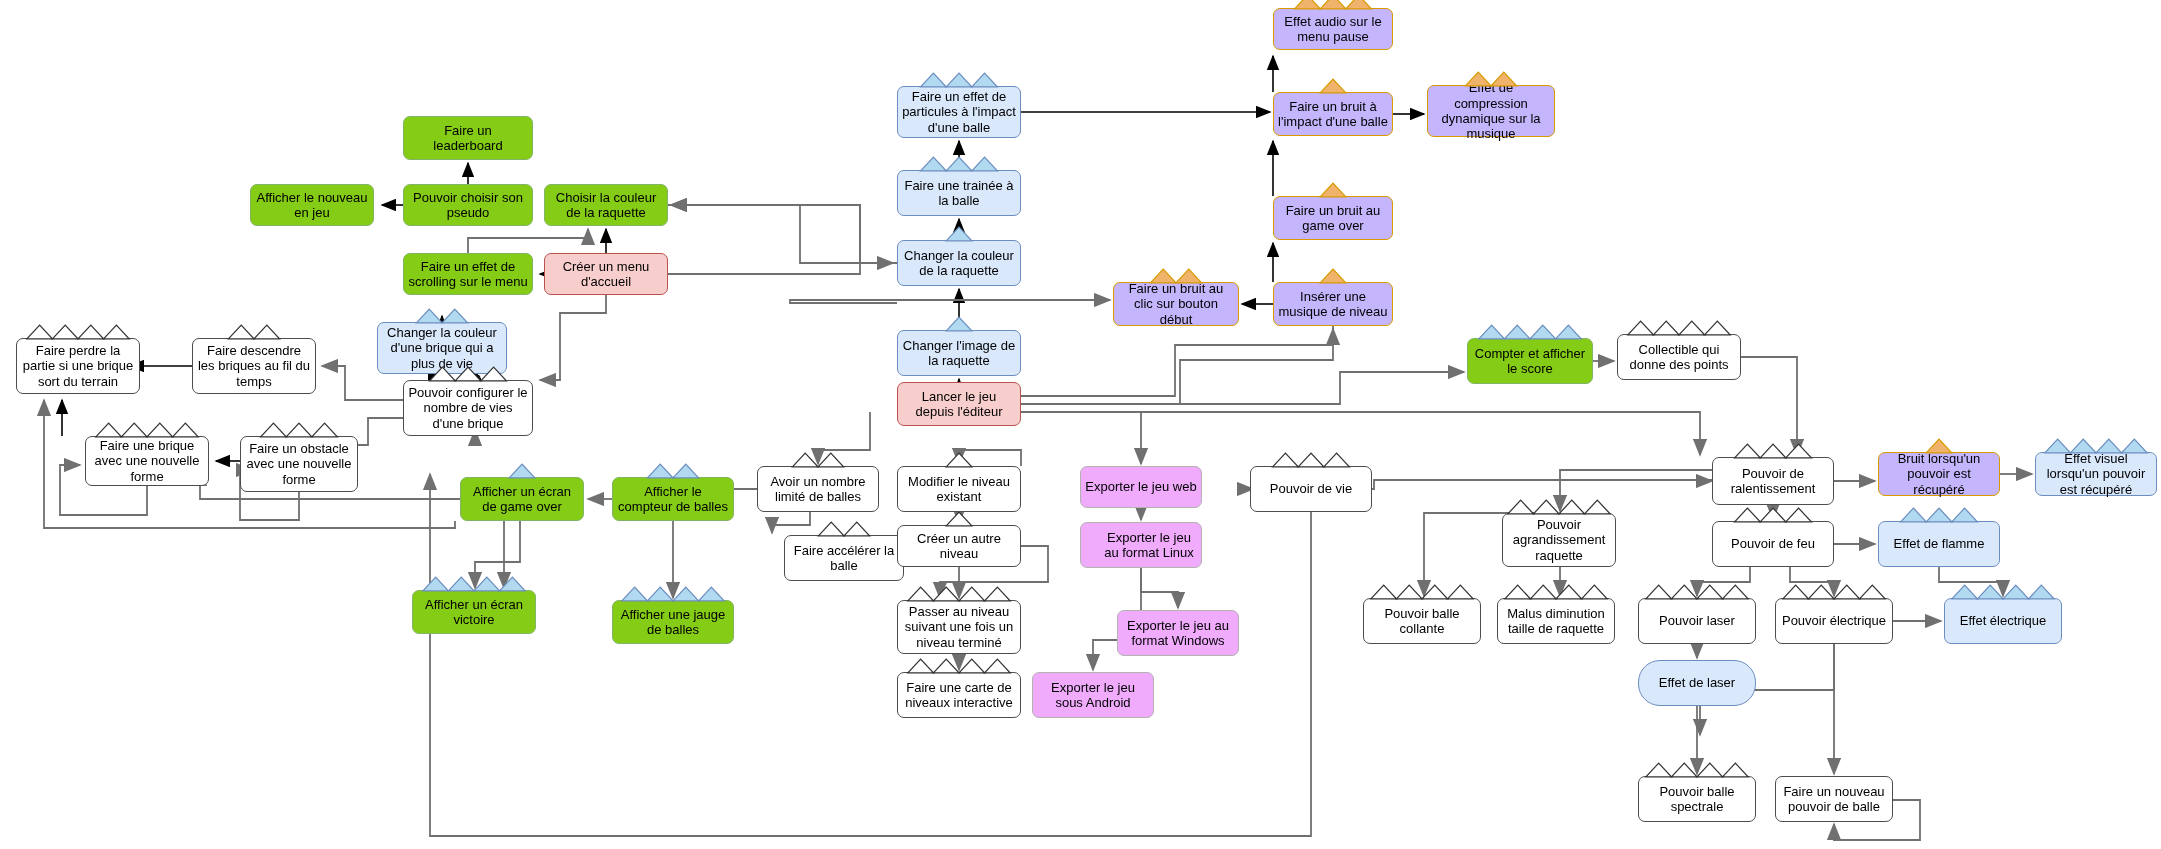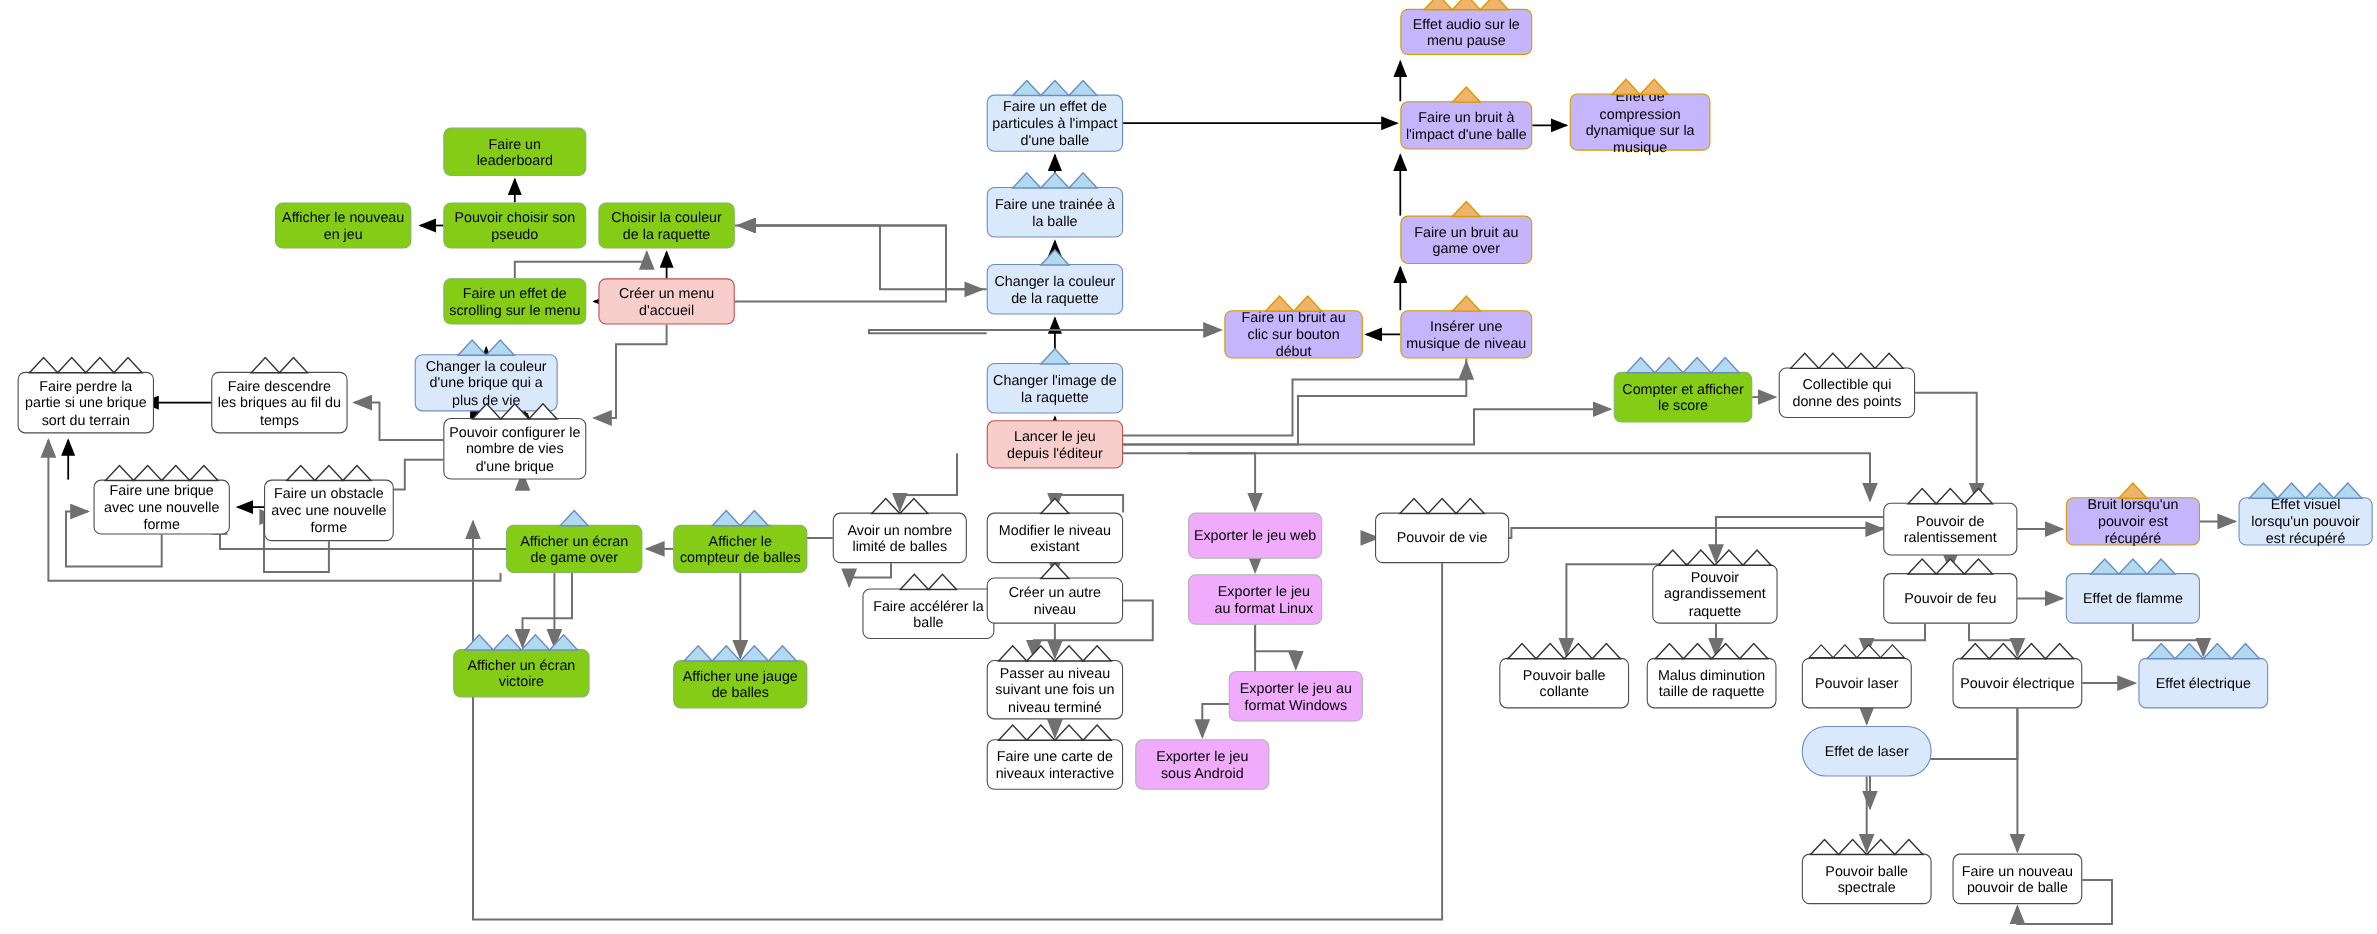--- a/index.html
+++ b/index.html
@@ -465,21 +465,21 @@
       </div>
       <div class="node c-white" style="left: 1497px; top: 598px; width: 118px; height: 46px; font-size: 13px;">
         <svg class="peaks" width="118" height="16" viewBox="0 0 118 16" style="top:-15px">
           <path d="M7,15 L20,1 L33,15 Z" fill="#ffffff" stroke="#333333" stroke-width="1.3"></path>
           <path d="M33,15 L46,1 L59,15 Z" fill="#ffffff" stroke="#333333" stroke-width="1.3"></path>
           <path d="M59,15 L72,1 L85,15 Z" fill="#ffffff" stroke="#333333" stroke-width="1.3"></path>
           <path d="M85,15 L98,1 L111,15 Z" fill="#ffffff" stroke="#333333" stroke-width="1.3"></path>
         </svg>
         <span class="lbl">Malus diminution taille de raquette</span>
       </div>
-      <div class="node c-white" style="left: 1638px; top: 598px; width: 100px; height: 46px; font-size: 13px; align-items: center;">
+      <div class="node c-white" style="left: 1638px; top: 598px; width: 118px; height: 46px; font-size: 13px; align-items: center;">
         <svg class="peaks" width="118" height="16" viewBox="0 0 118 16" style="top:-15px">
           <path d="M7,15 L20,1 L33,15 Z" fill="#ffffff" stroke="#333333" stroke-width="1.3"></path>
           <path d="M33,15 L46,1 L59,15 Z" fill="#ffffff" stroke="#333333" stroke-width="1.3"></path>
           <path d="M59,15 L72,1 L85,15 Z" fill="#ffffff" stroke="#333333" stroke-width="1.3"></path>
           <path d="M85,15 L98,1 L111,15 Z" fill="#ffffff" stroke="#333333" stroke-width="1.3"></path>
         </svg>
         <span class="lbl">Pouvoir laser</span>
       </div>
       <div class="node c-white" style="left: 1775px; top: 598px; width: 118px; height: 46px; font-size: 13px;">
         <svg class="peaks" width="118" height="16" viewBox="0 0 118 16" style="top:-15px">

